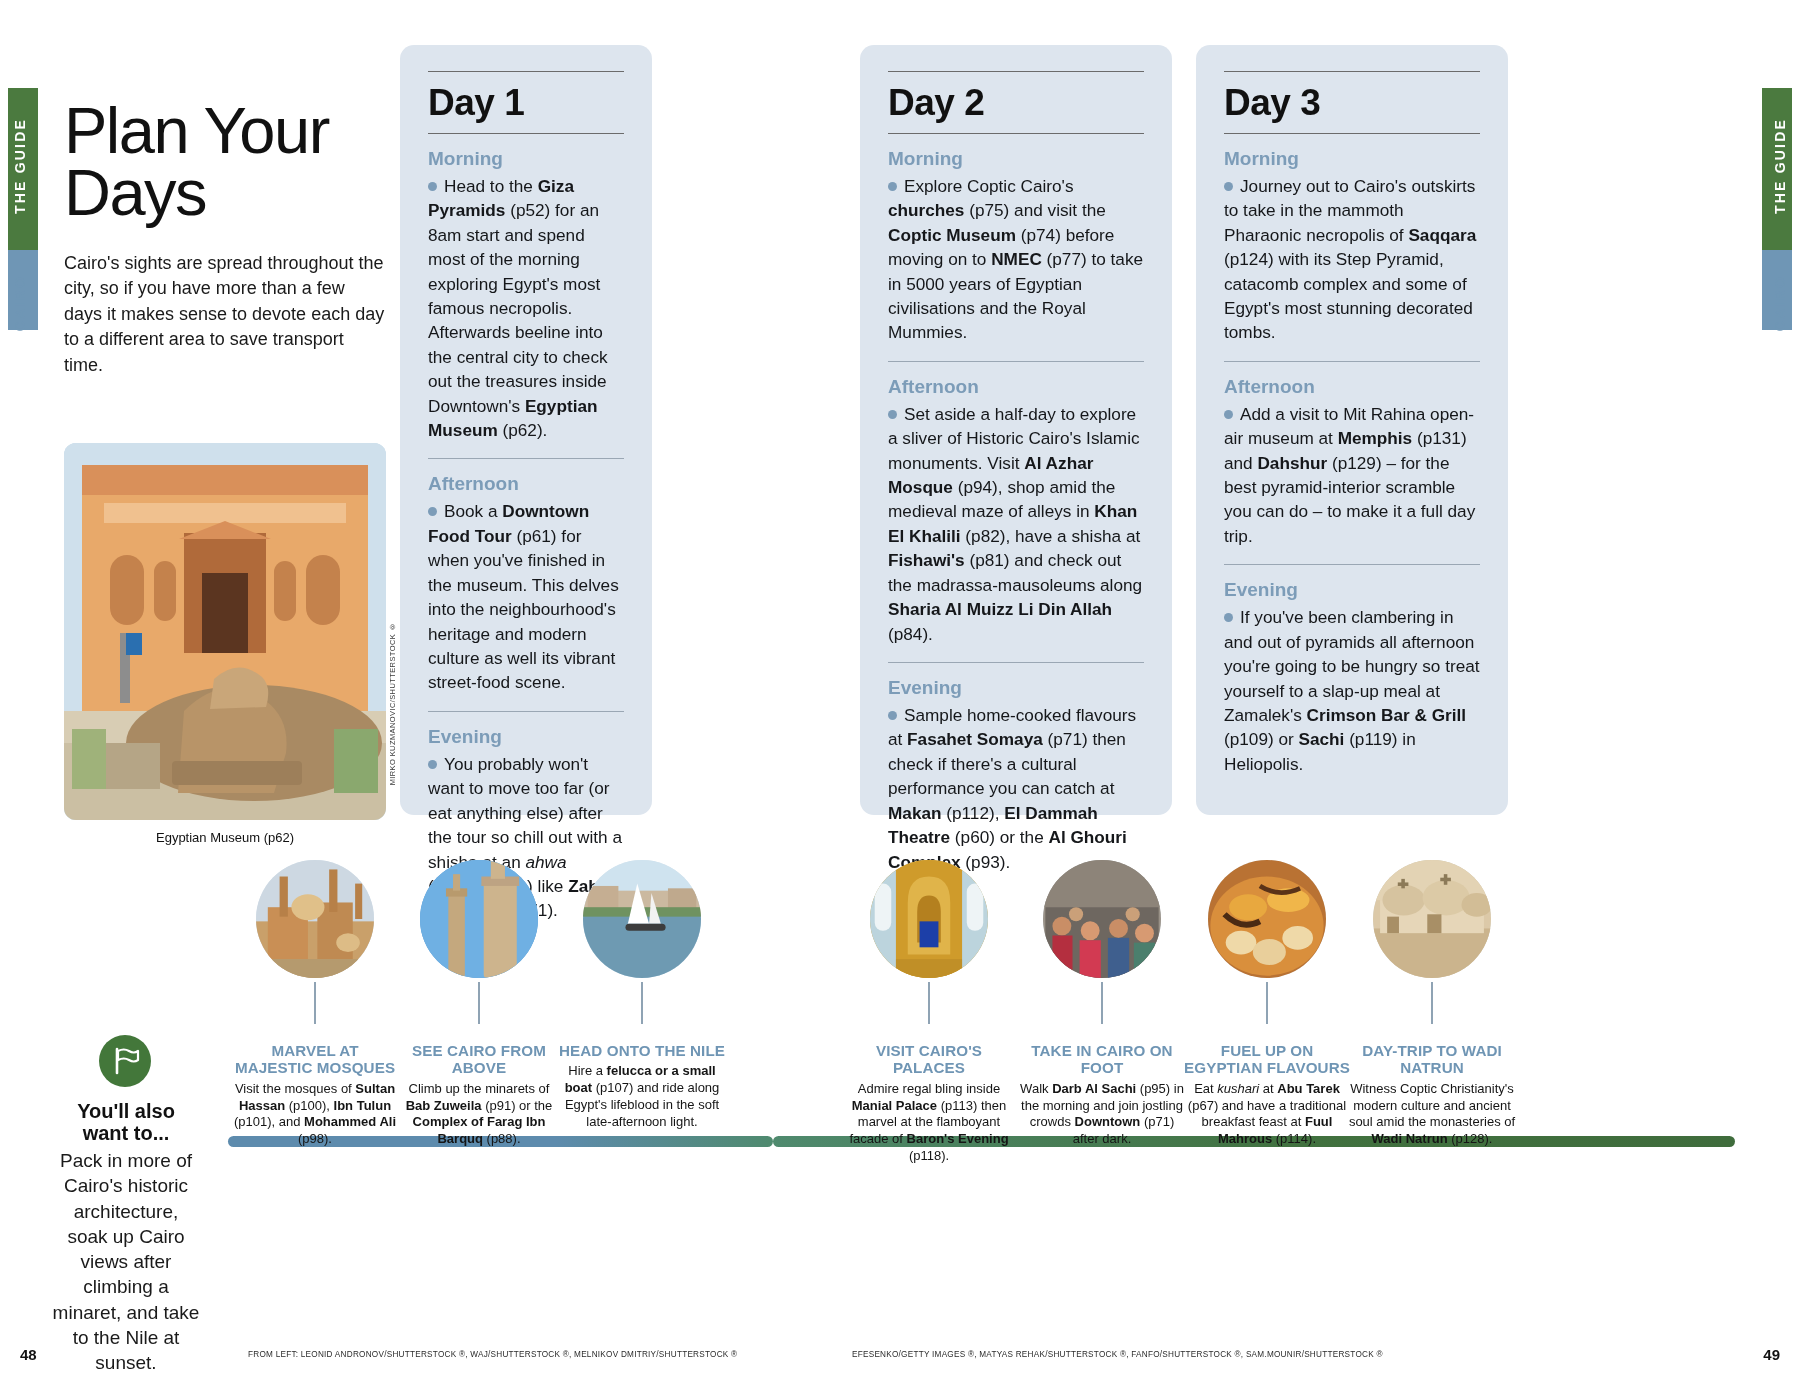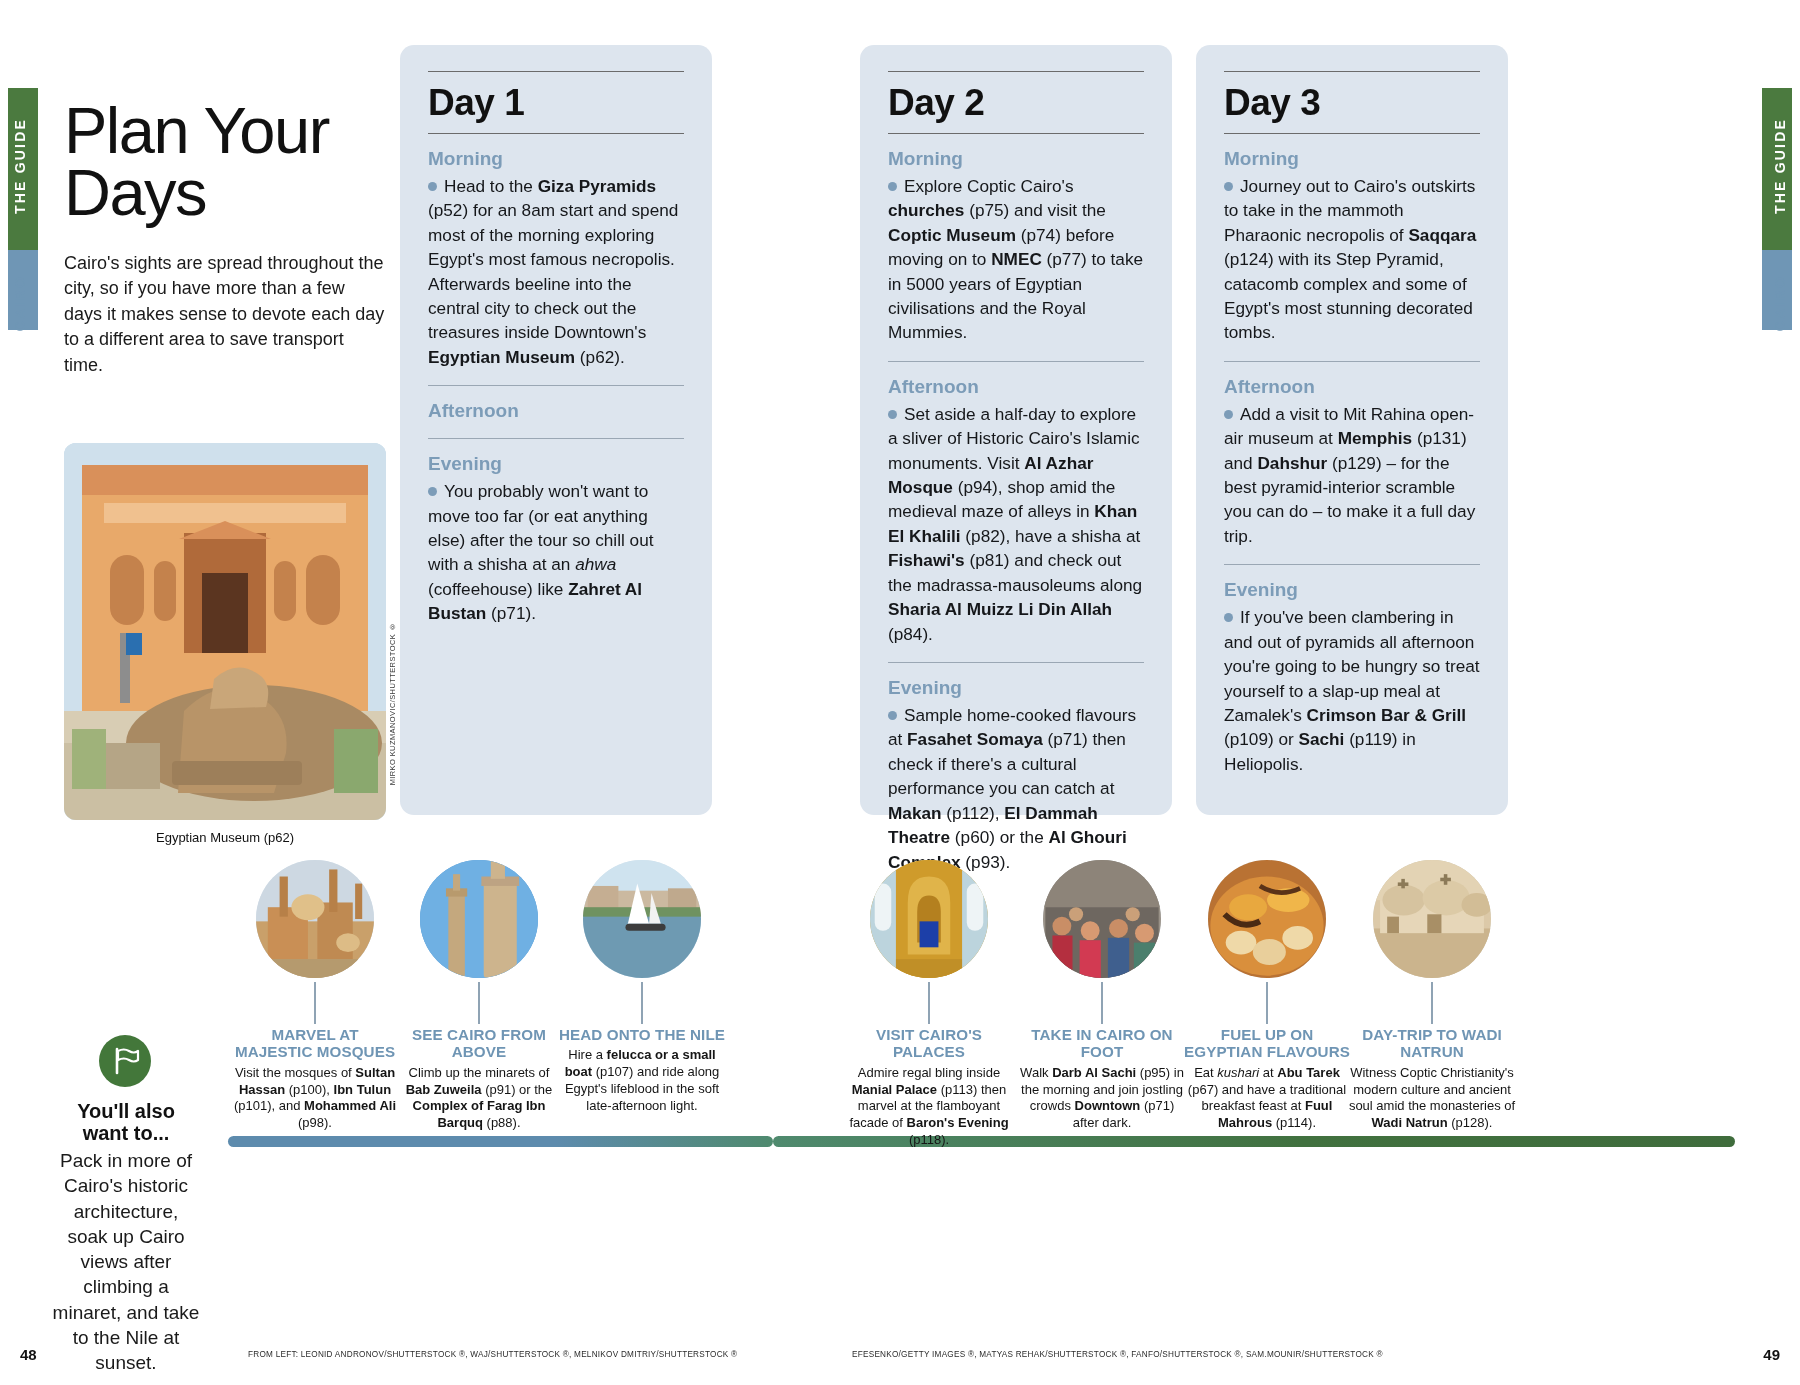--- a/index.html
+++ b/index.html
@@ -61,21 +61,21 @@
   .photo-caption {
     position: absolute; left: 64px; top: 830px; width: 322px;
     text-align: center; font-size: 13px; font-weight: normal; color: #111;
   }
 
   
   .card {
     position: absolute; top: 45px;
     background: #dde5ee; border-radius: 14px; padding: 26px 28px 30px 28px;
   }
-  #card-day1 { left: 400px; width: 312px; height: 770px; }
+  #card-day1 { left: 400px; width: 252px; height: 770px; }
   #card-day2 { left: 860px; width: 312px; height: 770px; }
   #card-day3 { left: 1196px; width: 312px; height: 770px; }
 
   .card-rule-top { border-top: 1.5px solid #6b6b6b; margin-bottom: 12px; }
   .day-title {
     font-size: 37px; font-weight: bold; color: #111; letter-spacing: -.5px;
     line-height: 1.05; padding-bottom: 10px;
   }
   .card-rule { border-top: 1.5px solid #6b6b6b; }
   .card-rule-thin { border-top: 1px solid #9aa7b4; margin: 16px 0 0 0; }
@@ -125,21 +125,21 @@
   .tl-item { position: absolute; top: 860px; width: 168px; }
   .tl-circle {
     width: 118px; height: 118px; border-radius: 50%; margin: 0 auto;
     overflow: hidden; position: relative;
     background: #d7e3ec;
   }
   .tl-stem {
     width: 1.5px; height: 42px; background: #8fa3b4; margin: 4px auto 0 auto;
   }
   .tl-head {
-    margin-top: 2px; text-align: center; font-size: 15.2px; font-weight: bold;
+    margin-top: 18px; text-align: center; font-size: 15.2px; font-weight: bold;
     color: #6f95b4; line-height: 1.14; letter-spacing: .1px;
   }
   .tl-body {
     margin-top: 4px; text-align: center; font-size: 13px;
     line-height: 1.3; color: #151515;
   }
   .tl-body b { font-weight: bold; }
   .tl-body i { }
 
   
@@ -207,20 +207,21 @@
     <div class="card-rule-top"></div>
     <div class="day-title">Day 1</div>
     <div class="card-rule"></div>
     <div class="slot">
       <div class="slot-label">Morning</div>
       <div class="slot-text"><span class="bullet"></span>Head to the <b>Giza Pyramids</b> (p52) for an 8am start and spend most of the morning exploring Egypt's most famous necropolis. Afterwards beeline into the central city to check out the treasures inside Downtown's <b>Egyptian Museum</b> (p62).</div>
     </div>
     <div class="card-rule-thin"></div>
     <div class="slot">
       <div class="slot-label">Afternoon</div>
+      <div class="slot-text"><span class="bullet"></span>Book a <b>Downtown Food Tour</b> (p61) for when you've finished in the museum. This delves into the neighbourhood's heritage and modern culture as well its vibrant street-food scene.</div>
     </div>
     <div class="card-rule-thin"></div>
     <div class="slot">
       <div class="slot-label">Evening</div>
       <div class="slot-text"><span class="bullet"></span>You probably won't want to move too far (or eat anything else) after the tour so chill out with a shisha at an <i>ahwa</i> (coffeehouse) like <b>Zahret Al Bustan</b> (p71).</div>
     </div>
   </div>
 
   <div class="card" id="card-day2">
     <div class="card-rule-top"></div>

